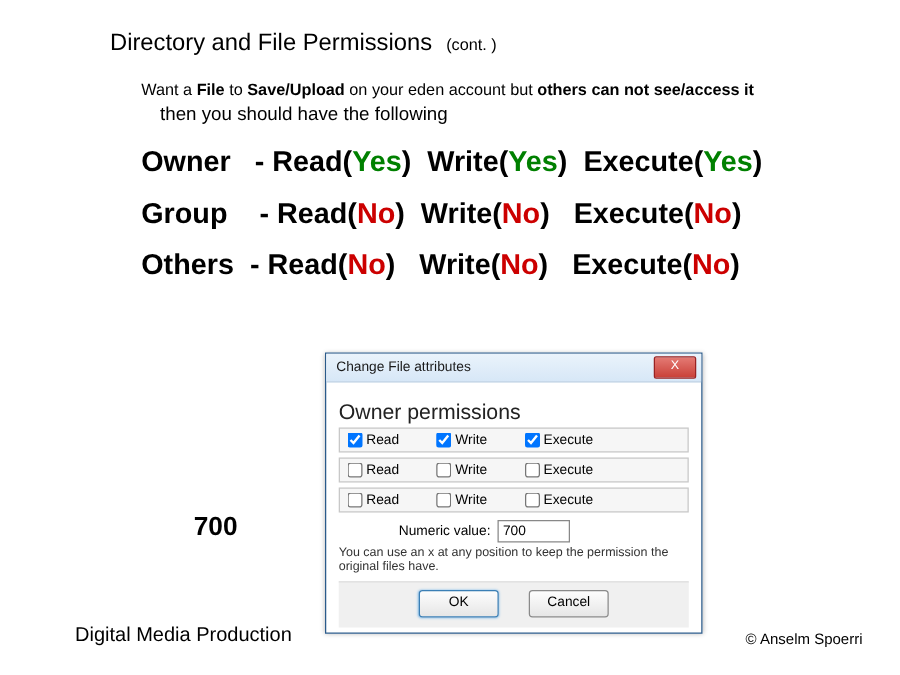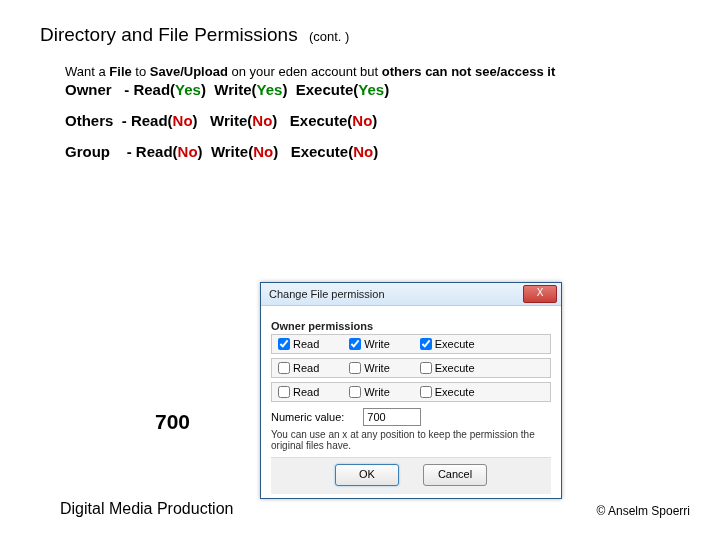--- a/index.html
+++ b/index.html
@@ -9,20 +9,21 @@
     font-size: 13px;
     color: #000;
     width: 720px;
     height: 540px;
     background: #fff;
     position: relative;
     overflow: hidden;
   }
   .slide {
     padding: 24px 30px 0 40px;
+    margin-left: 48px;
   }
   .title {
     font-size: 19px;
     margin-bottom: 18px;
   }
   .title .cont {
     font-size: 13px;
     margin-left: 6px;
   }
   .main-text {
@@ -31,21 +32,21 @@
     line-height: 1.3;
   }
   .sub-text {
     margin-left: 40px;
     font-size: 15px;
     margin-top: 2px;
     margin-bottom: 16px;
   }
   .perm-line {
     margin-left: 25px;
-    font-size: 15px;
+    font-size: 23px;
     font-weight: bold;
     margin-bottom: 14px;
   }
   .yes { color: #008000; }
   .no  { color: #cc0000; }
   .number700 {
     position: absolute;
     left: 155px;
     top: 410px;
     font-weight: bold;
@@ -102,43 +103,43 @@
   .dlg-body {
     padding: 8px 10px 4px 10px;
   }
   .dlg-line {
     margin-bottom: 6px;
   }
   .group-label {
     color: #222;
     margin-top: 6px;
     margin-bottom: 2px;
-    font-size: 11px;
-    font-weight: bold;
+    font-size: 17px;
   }
   .checkrow {
     display: flex;
     gap: 30px;
     border: 1px solid #c8c8c8;
     padding: 3px 6px;
     margin-bottom: 4px;
     background: #f6f6f6;
   }
   .chk {
     display: flex;
     align-items: center;
     gap: 3px;
     font-size: 11px;
   }
   .chk input { margin: 0; width:12px; height:12px; }
   .numrow {
     display: flex;
     align-items: center;
-    gap: 19px;
+    gap: 6px;
     margin-top: 6px;
+    margin-left: 48px;
   }
   .numrow input {
     width: 50px;
     height: 16px;
     border: 1px solid #888;
     font-size: 11px;
     padding: 0 3px;
   }
   .hint {
     font-size: 10px;
@@ -174,39 +175,40 @@
 
 <div class="slide">
   <div class="title">
     <span>Directory and File Permissions</span>
     <span class="cont">(cont. )</span>
   </div>
 
   <div class="main-text">
     <span>Want a </span><b>File</b><span> to </span><b>Save/Upload</b><span> on your eden account but </span><b>others can not see/access it</b>
   </div>
+  <div class="sub-text">then you should have the following</div>
 
   <div class="perm-line">
     <span>Owner</span>&nbsp;&nbsp;<span> - </span><span>Read</span>(<span class="yes">Yes</span>)&nbsp;&nbsp;<span>Write</span>(<span class="yes">Yes</span>)&nbsp;&nbsp;<span>Execute</span>(<span class="yes">Yes</span>)
   </div>
 
   <div class="perm-line">
+    <span>Group</span>&nbsp;&nbsp;&nbsp;<span> - </span><span>Read</span>(<span class="no">No</span>)&nbsp;&nbsp;<span>Write</span>(<span class="no">No</span>)&nbsp;&nbsp;&nbsp;<span>Execute</span>(<span class="no">No</span>)
+  </div>
+
+  <div class="perm-line">
     <span>Others</span>&nbsp;<span> - </span><span>Read</span>(<span class="no">No</span>)&nbsp;&nbsp;&nbsp;<span>Write</span>(<span class="no">No</span>)&nbsp;&nbsp;&nbsp;<span>Execute</span>(<span class="no">No</span>)
-  </div>
-
-  <div class="perm-line">
-    <span>Group</span>&nbsp;&nbsp;&nbsp;<span> - </span><span>Read</span>(<span class="no">No</span>)&nbsp;&nbsp;<span>Write</span>(<span class="no">No</span>)&nbsp;&nbsp;&nbsp;<span>Execute</span>(<span class="no">No</span>)
   </div>
 </div>
 
 <div class="number700">700</div>
 
 <div class="dialog">
   <div class="titlebar">
-    <span>Change File permission</span>
+    <span>Change File attributes</span>
     <div class="close-btn">X</div>
   </div>
   <div class="dlg-body">
 
     <div class="group-label">Owner permissions</div>
     <div class="checkrow">
       <label class="chk">
           <input type="checkbox" checked="" style="">
           <span>Read</span>
         </label>

